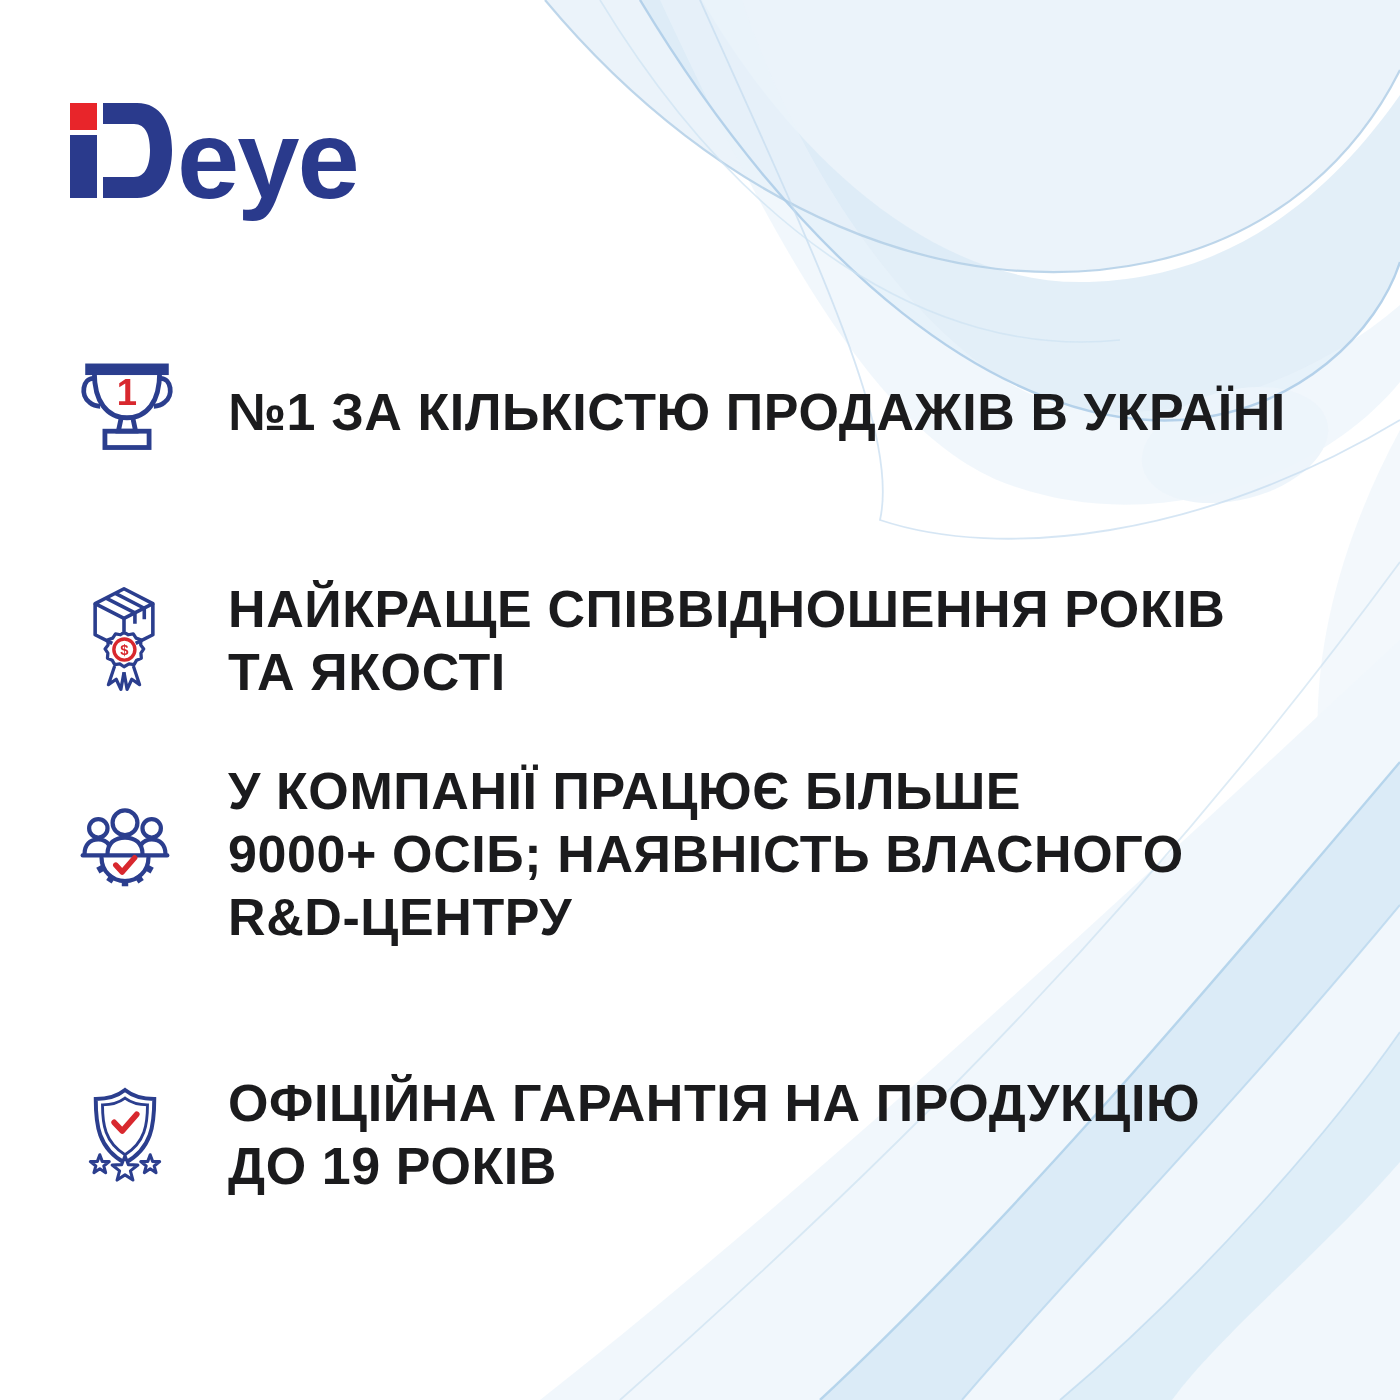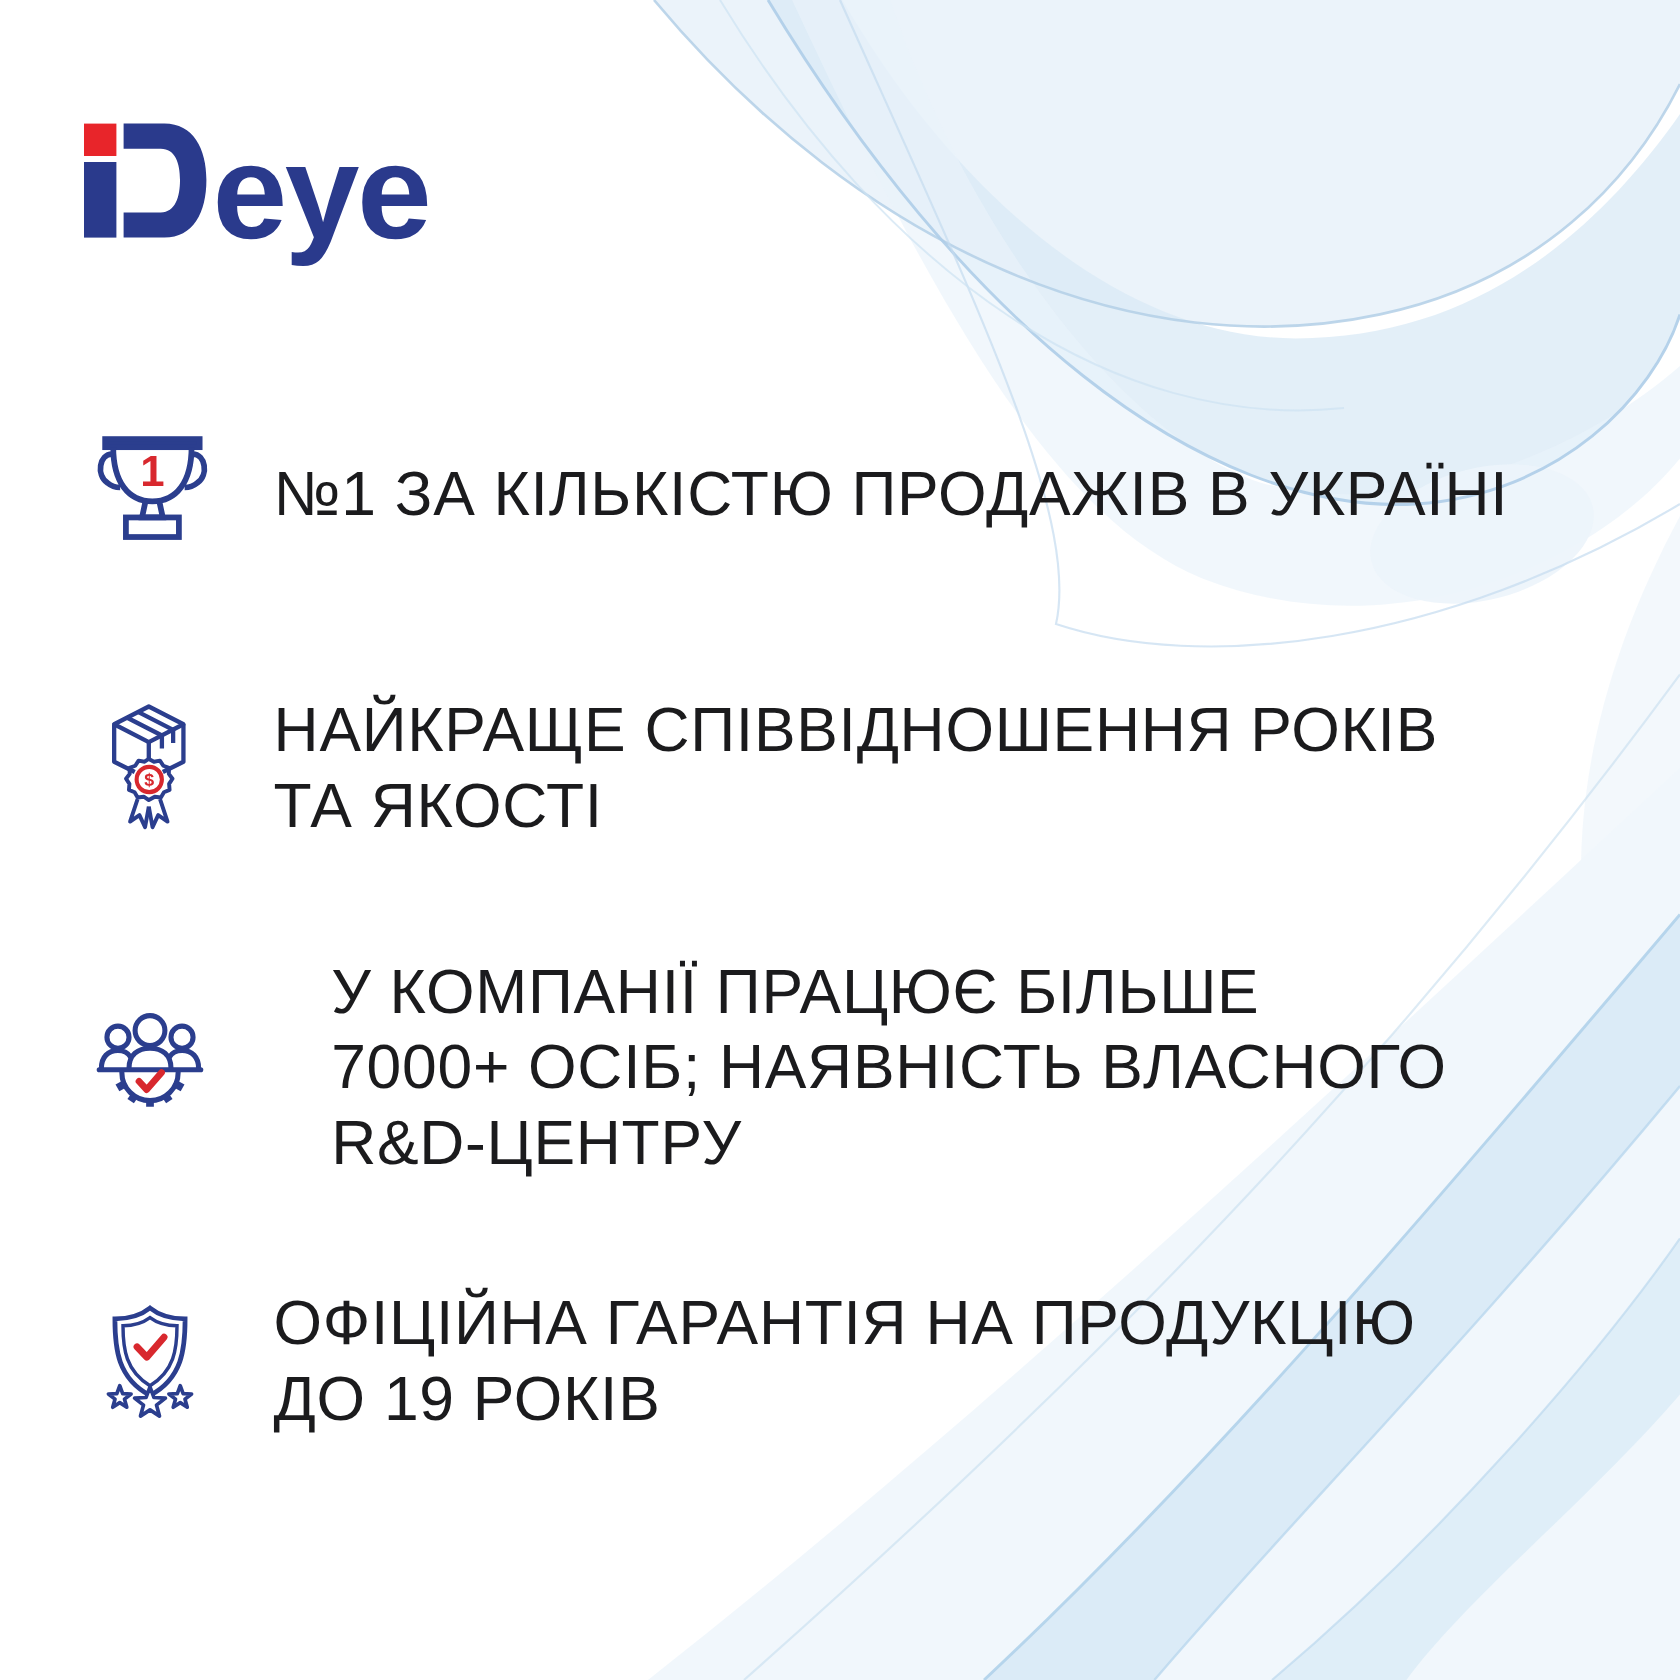--- a/index.html
+++ b/index.html
@@ -15,21 +15,21 @@
   .feature{
     position:absolute;left:65px;right:30px;
     display:flex;align-items:center;z-index:2;
   }
   .icon-col{width:163px;flex:0 0 163px;display:flex;align-items:center;}
   .feature-text{
     color:#1b1b1d;
     font-size:52px;
     line-height:63px;
     letter-spacing:0.6px;
-    font-weight:400;
+    font-weight:700;
   }
   .feature-text .line{white-space:nowrap;}
   .ic{display:block;}
 </style>
 </head>
 <body>
 
 <div class="canvas">
 
   <svg class="bg-waves" width="1400" height="1400" viewBox="0 0 1400 1400" aria-hidden="true">
@@ -105,21 +105,21 @@
         <circle cx="50.5" cy="83" r="13.5" fill="#ffffff" stroke="#d8282e" stroke-width="4.4"></circle>
         <text x="50.5" y="90" text-anchor="middle" font-size="19" font-weight="bold" fill="#d8282e" font-family="Liberation Sans, DejaVu Sans, sans-serif">$</text>
       </svg>
     </div>
     <div class="feature-text">
       <div class="line">НАЙКРАЩЕ СПІВВІДНОШЕННЯ РОКІВ</div>
       <div class="line">ТА ЯКОСТІ</div>
     </div>
   </div>
 
-  <div class="feature" style="top:796px;gap:48px;">
+  <div class="feature" style="top:760px;">
     <div class="icon-col">
       <svg class="ic" style="margin-left:14px" width="92" height="102" viewBox="0 0 100 110">
         <g fill="none" stroke="#2b3e8e" stroke-width="4.6" stroke-linecap="round">
           <circle cx="21" cy="26" r="10"></circle>
           <circle cx="79" cy="26" r="10"></circle>
           <path d="M6,54 C6,44 12,38 21,38 C26,38 30,40 32.5,44"></path>
           <path d="M94,54 C94,44 88,38 79,38 C74,38 70,40 67.5,44"></path>
           <circle cx="50" cy="20" r="13.5" fill="#ffffff"></circle>
           <path d="M31,54 C31,42 39,36 50,36 C61,36 69,42 69,54" fill="#ffffff"></path>
           <path d="M4,55.5 L96,55.5"></path>
@@ -130,21 +130,21 @@
           <path d="M36.8,77.5 L32.5,84"></path>
           <path d="M63.2,77.5 L67.5,84"></path>
           <path d="M27.5,68 L20.5,72"></path>
           <path d="M72.5,68 L79.5,72"></path>
         </g>
         <path d="M40,66 L47,73.5 L60.5,58" fill="none" stroke="#d8282e" stroke-width="6" stroke-linecap="round" stroke-linejoin="round"></path>
       </svg>
     </div>
     <div class="feature-text">
       <div class="line">У КОМПАНІЇ ПРАЦЮЄ БІЛЬШЕ</div>
-      <div class="line">7000+ ОСІБ; НАЯВНІСТЬ ВЛАСНОГО</div>
+      <div class="line">9000+ ОСІБ; НАЯВНІСТЬ ВЛАСНОГО</div>
       <div class="line">R&amp;D-ЦЕНТРУ</div>
     </div>
   </div>
 
   <div class="feature" style="top:1072px;">
     <div class="icon-col">
       <svg class="ic" style="margin-left:15px" width="90" height="106" viewBox="0 0 100 114">
         <path d="M50,7 C42,13.5 30,17 17.5,17 C17.5,45 20,72 50,88 C80,72 82.5,45 82.5,17
                  C70,17 58,13.5 50,7 Z" fill="none" stroke="#2b3e8e" stroke-width="4.4"></path>
         <path d="M50,16 C44,20.5 35,23.5 25,23.5 C25,45 27.5,65 50,79 C72.5,65 75,45 75,23.5

